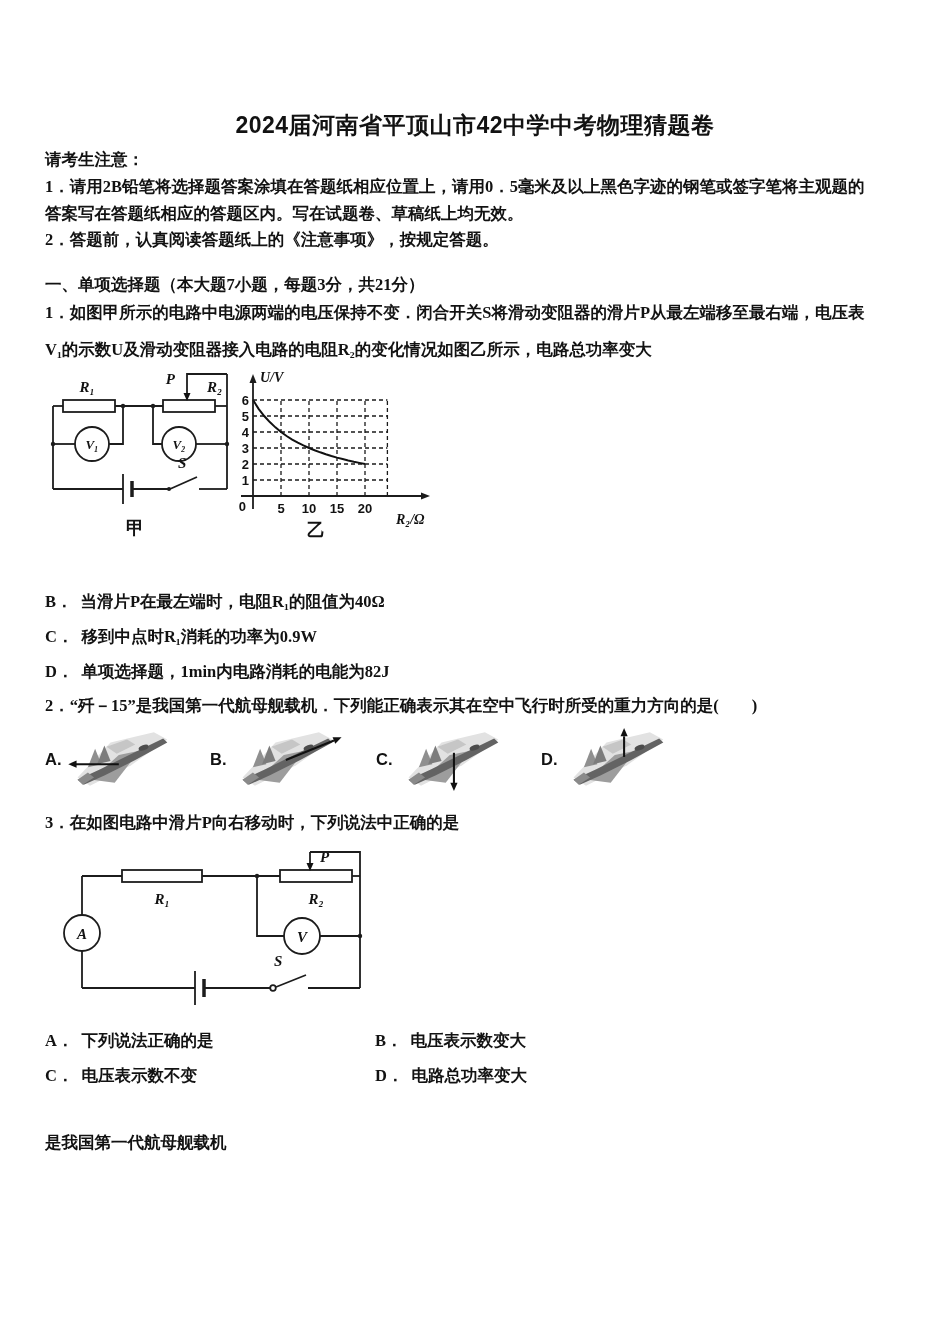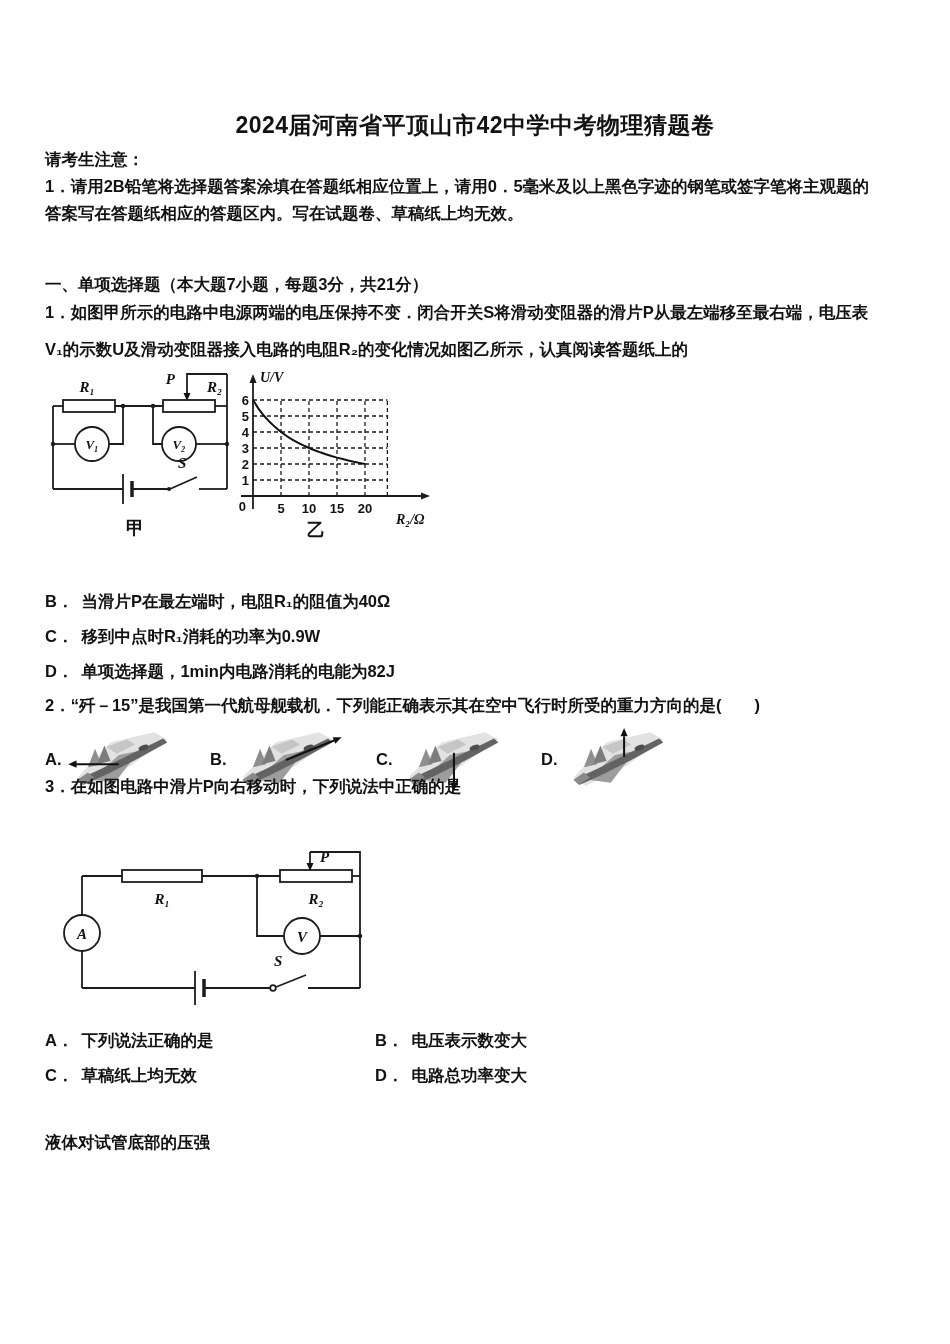--- a/index.html
+++ b/index.html
@@ -1,20 +1,20 @@
 <!DOCTYPE html>
 <html><head>
 <meta charset="utf-8">
 <style>
   html,body{margin:0;padding:0;background:#888;}
   #page{position:relative;width:950px;height:1344px;background:#fff;margin:0 auto;
         font-family:"Liberation Sans","DejaVu Sans",sans-serif;color:#121212;overflow:hidden;}
   .abs{position:absolute;white-space:nowrap;}
   .title{top:110px;left:0;width:950px;text-align:center;font-size:23px;font-weight:700;letter-spacing:.5px;}
-  .body-t{font-size:16.5px;font-weight:600;left:45px;}
+  .body-t{font-size:16.5px;font-weight:600;left:45px;font-family:Liberation Serif, serif;}
   .bold-t{font-weight:700;}
   .opt .lbl{margin-right:8px;}
   
   svg{overflow:visible;}
   svg text{font-family:"Liberation Sans","DejaVu Sans",sans-serif;fill:#121212;}
   .wire{stroke:#1c1c1c;stroke-width:1.8;fill:none;}
   .wire-thick{stroke:#1c1c1c;stroke-width:3.5;fill:none;}
   .box{fill:#fff;stroke:#1c1c1c;stroke-width:1.8;}
   .meter{fill:#fff;stroke:#1c1c1c;stroke-width:1.8;}
   .node{fill:#1c1c1c;}
@@ -49,25 +49,26 @@
         <ellipse fill="#4c4c4c" cx="74" cy="21" rx="5" ry="2.5" transform="rotate(-20 74 21)"></ellipse>
         <polygon fill="#8a8a8a" points="10,52 20,45 26,50 15,57"></polygon>
       </g>
     </defs>
   </svg>
 
   <div class="abs title">2024届河南省平顶山市42中学中考物理猜题卷</div>
   <div class="abs body-t bold-t" style="top:149px">请考生注意：</div>
   <div class="abs body-t" style="top:176px">1．请用2B铅笔将选择题答案涂填在答题纸相应位置上，请用0．5毫米及以上黑色字迹的钢笔或签字笔将主观题的</div>
   <div class="abs body-t" style="top:203px">答案写在答题纸相应的答题区内。写在试题卷、草稿纸上均无效。</div>
+  <div class="abs body-t" style="top:229px">2．答题前，认真阅读答题纸上的《注意事项》，按规定答题。</div>
 
   <div class="abs body-t bold-t" style="top:274px">一、单项选择题（本大题7小题，每题3分，共21分）</div>
 
   <div class="abs body-t" style="top:302px">1．如图甲所示的电路中电源两端的电压保持不变．闭合开关S将滑动变阻器的滑片P从最左端移至最右端，电压表</div>
-  <div class="abs body-t" style="top:339px">V₁的示数U及滑动变阻器接入电路的电阻R₂的变化情况如图乙所示，认真阅读答题纸上的</div>
+  <div class="abs body-t" style="top:339px">V₁的示数U及滑动变阻器接入电路的电阻R₂的变化情况如图乙所示，电路总功率变大</div>
 
   <svg class="abs" style="top:364px;left:35px" width="205" height="175" viewBox="0 0 205 175">
 
     <polyline class="wire" points="18,42 28,42"></polyline>
     <rect class="box" x="28" y="36" width="52" height="12"></rect>
     <polyline class="wire" points="80,42 128,42"></polyline>
     <rect class="box" x="128" y="36" width="52" height="12"></rect>
     <polyline class="wire" points="180,42 192,42"></polyline>
     <line class="wire" x1="18" y1="42" x2="18" y2="125"></line>
     <line class="wire" x1="192" y1="10" x2="192" y2="125"></line>
@@ -177,21 +178,21 @@
   </div>
   <div class="plane-cell" style="left:541px">
     <span class="lbl">D.</span>
     <svg width="118" height="66" viewBox="0 0 112 64">
       <use href="#jet"></use>
       <line class="farrow" x1="59" y1="30" x2="59" y2="10"></line>
       <polygon class="fhead" points="59,2 55.5,10 62.5,10"></polygon>
     </svg>
   </div>
 
-  <div class="abs body-t" style="top:776px">3．在如图电路中滑片P向右移动时，下列说法中正确的是</div>
+  <div class="abs body-t" style="top:812px">3．在如图电路中滑片P向右移动时，下列说法中正确的是</div>
 
   <svg class="abs" style="top:848px;left:52px" width="320" height="168" viewBox="0 0 320 168">
 
     <circle class="meter" cx="30" cy="85" r="18"></circle>
     <text class="clabel" x="30" y="91" text-anchor="middle">A</text>
     <line class="wire" x1="30" y1="67" x2="30" y2="28"></line>
     <line class="wire" x1="30" y1="103" x2="30" y2="140"></line>
 
     <line class="wire" x1="30" y1="28" x2="70" y2="28"></line>
     <rect class="box" x="70" y="22" width="80" height="12"></rect>
@@ -223,21 +224,21 @@
     <text class="clabel" x="222" y="118">S</text>
   </svg>
 
   <div class="abs body-t opt" style="top:1030px;left:45px">
     <span class="lbl">A．</span><span>下列说法正确的是</span>
   </div>
   <div class="abs body-t opt" style="top:1030px;left:375px">
     <span class="lbl">B．</span><span>电压表示数变大</span>
   </div>
   <div class="abs body-t opt" style="top:1065px;left:45px">
-    <span class="lbl">C．</span><span>草稿纸上均无效</span>
+    <span class="lbl">C．</span><span>电压表示数不变</span>
   </div>
   <div class="abs body-t opt" style="top:1065px;left:375px">
     <span class="lbl">D．</span><span>电路总功率变大</span>
   </div>
 
-  <div class="abs body-t" style="top:1132px">液体对试管底部的压强</div>
+  <div class="abs body-t" style="top:1132px">是我国第一代航母舰载机</div>
 
 </div>
 
 </body></html>

